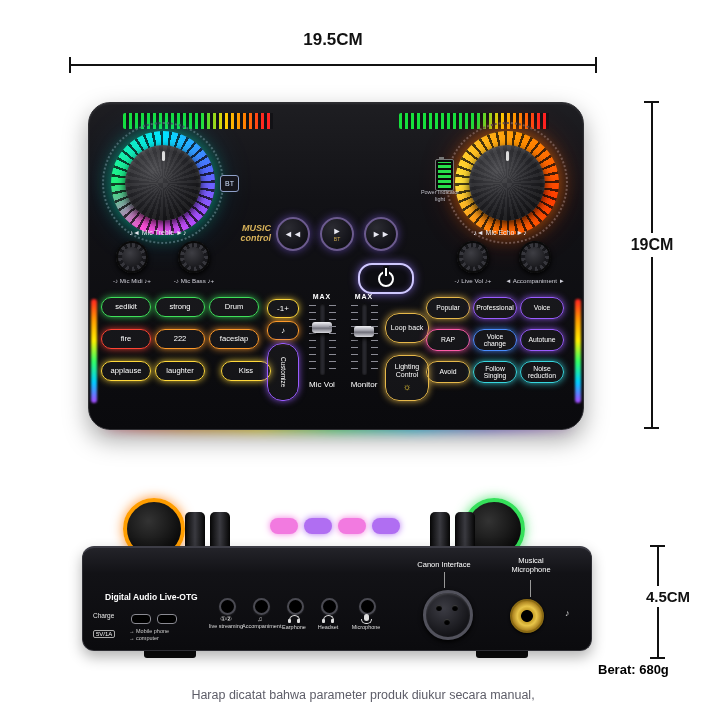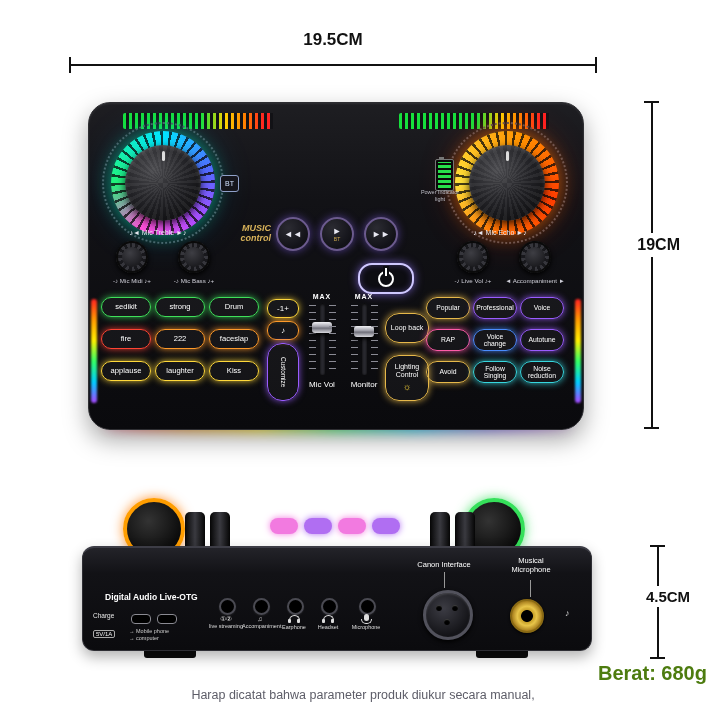--- a/index.html
+++ b/index.html
@@ -159,38 +159,38 @@
     box-shadow:0 2px 5px #000, inset 0 1px 2px rgba(255,255,255,.15); }
   .xlr-pin { position:absolute; width:6px; height:6px; border-radius:50%; background:#000;
     box-shadow:inset 0 1px 1px rgba(255,255,255,.25); }
   .ts { position:absolute; left:427px; top:51px; width:30px; height:30px; border-radius:50%;
     background:radial-gradient(circle,#000 26%,#c9a22a 30%,#e8c54a 46%,#a87f1e 70%,#c9a22a 74%);
     border:2px solid #8a6a14; box-shadow:0 1px 3px #000; }
   .pointer-line { position:absolute; width:1px; background:#999; }
   .badge { display:inline-block; border:1px solid #aaa; border-radius:2px; font-size:6px; padding:0 2px; color:#eee; }
 
   
-  .weight { position:absolute; left:598px; top:662px; width:120px; font-size:20px; font-weight:600; color:#4d7c0f; }
+  .weight { position:absolute; left:598px; top:662px; width:120px; font-size:13px; font-weight:600; color:#000000; }
   .footnote { position:absolute; left:0; top:686px; width:726px; text-align:center; color:#5d5d68;
     font-size:12.5px; line-height:1.55; }
 </style>
 </head>
 <body>
 
 <div class="page">
 
   <div class="dim-label" style="left:270px;top:30px;width:126px;font-size:17px;">19.5CM</div>
   <div class="hline" style="left:70px;top:64px;width:527px;"></div>
   <div class="vtick" style="left:69px;top:57px;"></div>
   <div class="vtick" style="left:595px;top:57px;"></div>
 
   <div class="vline" style="left:651px;top:102px;height:326px;"></div>
   <div class="htick" style="left:644px;top:101px;"></div>
   <div class="htick" style="left:644px;top:427px;"></div>
-  <div class="dim-label" style="left:624px;top:233px;width:56px;font-size:16px;padding:3px 0;text-align:right;">19CM</div>
+  <div class="dim-label" style="left:624px;top:233px;width:56px;font-size:16px;padding:3px 0;">19CM</div>
 
   <div class="underglow"></div>
   <div class="device">
 
     <div class="meter" style="left:34px;"></div>
     <div class="meter" style="left:310px;"></div>
 
 
     <div class="knob-big" style="left:22px;top:28px;">
       <div class="knob-dots"></div>
@@ -240,21 +240,21 @@
       </div>
 
     <div class="pad p-green" style="left:12px;top:194px;">sedikit</div>
     <div class="pad p-green" style="left:66px;top:194px;">strong</div>
     <div class="pad p-green" style="left:120px;top:194px;">Drum</div>
     <div class="pad p-red" style="left:12px;top:226px;">fire</div>
     <div class="pad p-orange" style="left:66px;top:226px;">222</div>
     <div class="pad p-orange" style="left:120px;top:226px;">faceslap</div>
     <div class="pad p-yellow" style="left:12px;top:258px;">applause</div>
     <div class="pad p-yellow" style="left:66px;top:258px;">laughter</div>
-    <div class="pad p-yellow" style="left:120px;top:258px;">Kiss</div>
+    <div class="pad p-yellow" style="left:132px;top:258px;">Kiss</div>
 
     <div class="mini-pill p-yellow" style="top:196px;">-1+</div>
     <div class="mini-pill p-orange" style="top:218px;">♪</div>
     <div class="customize">Customize</div>
 
     <div class="slider" style="left:254px;">
       <div class="max">MAX</div>
       <div class="track">
           <div class="fader" style="top:32%;"></div>
         </div>

